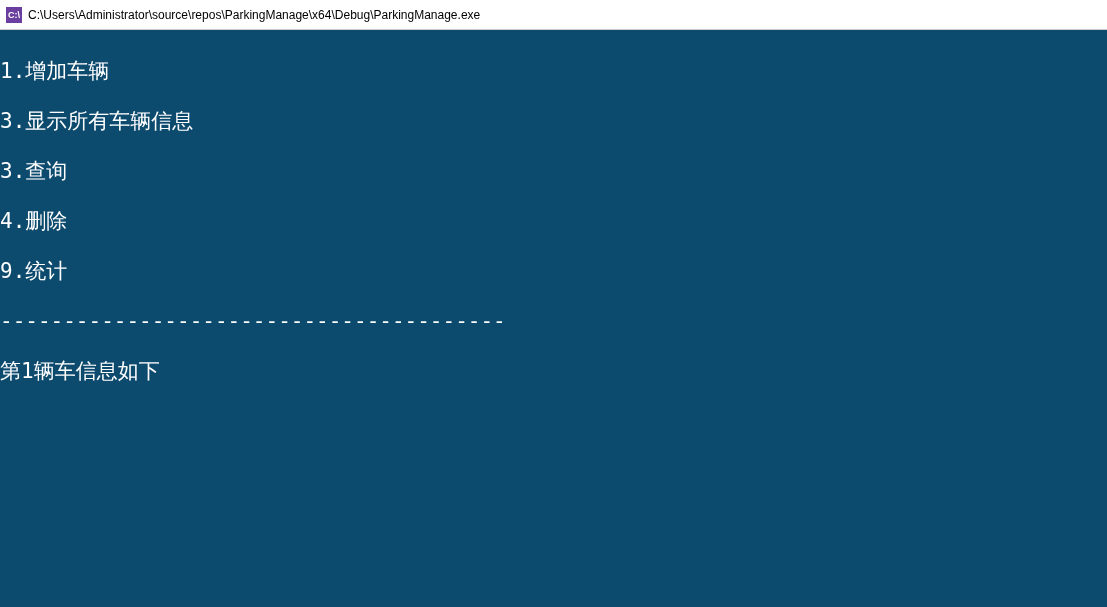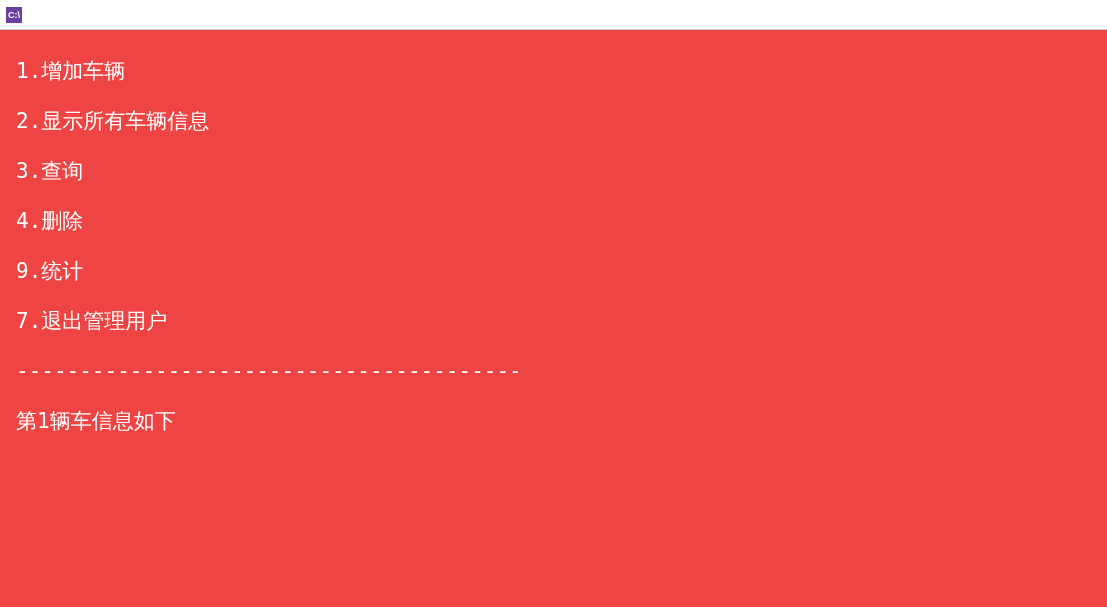--- a/index.html
+++ b/index.html
@@ -30,46 +30,46 @@
       font-weight: bold;
       margin-right: 6px;
       font-family: 'Segoe UI', sans-serif;
     }
     .titlebar-text {
       font-family: 'Segoe UI', Tahoma, sans-serif;
       font-size: 12px;
       color: #000;
     }
     .console {
-      background: #ef4444;
+      background: #0c4a6e;
       color: #fff;
-      padding: 4px 16px;
+      padding: 4px 0;
       font-size: 21px;
       line-height: 25px;
       white-space: pre;
       height: calc(100% - 30px);
       overflow: hidden;
       letter-spacing: 0;
     }
     .console div { white-space: pre; }
   </style>
 </head>
 <body>
 
 <div class="titlebar">
   <div class="titlebar-icon">C:\</div>
+  <div class="titlebar-text">C:\Users\Administrator\source\repos\ParkingManage\x64\Debug\ParkingManage.exe</div>
 </div>
 
 <div class="console">
 <div>1.增加车辆</div>
-<div>2.显示所有车辆信息</div>
+<div>3.显示所有车辆信息</div>
 <div>3.查询</div>
 <div>4.删除</div>
 <div>9.统计</div>
-<div>7.退出管理用户</div>
 <div>----------------------------------------</div>
 <div>第1辆车信息如下</div>
 
 
 
 
 
 
 
 

